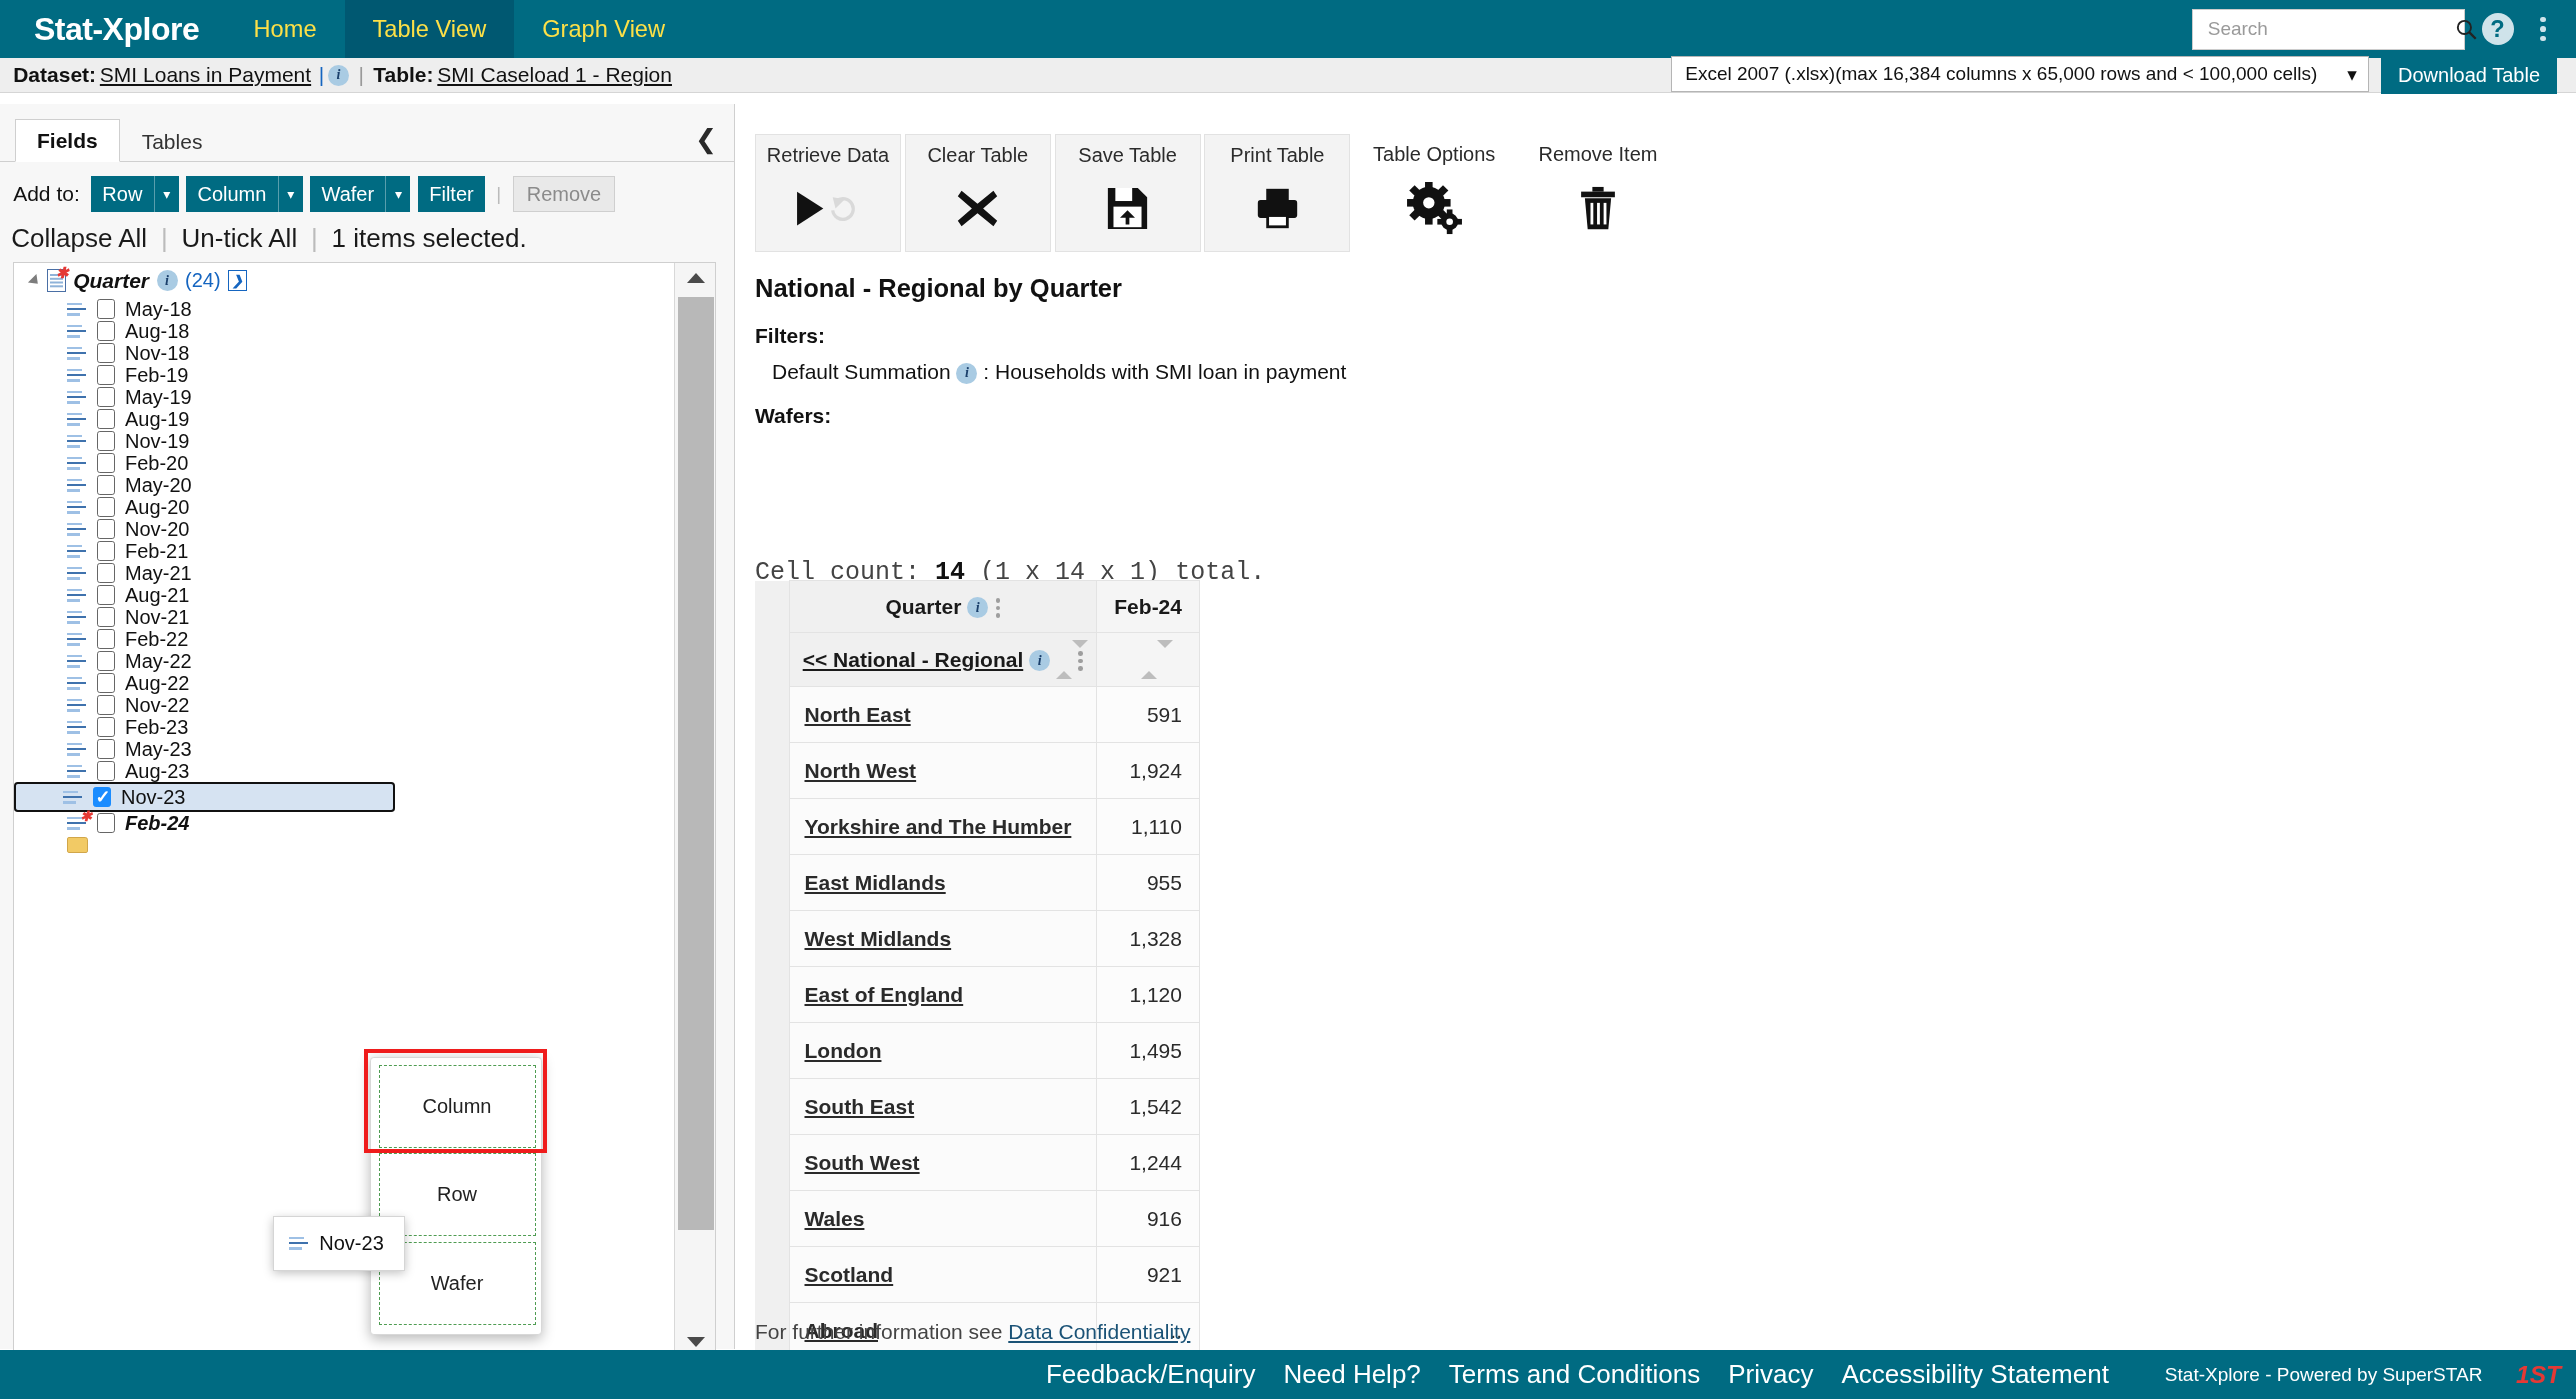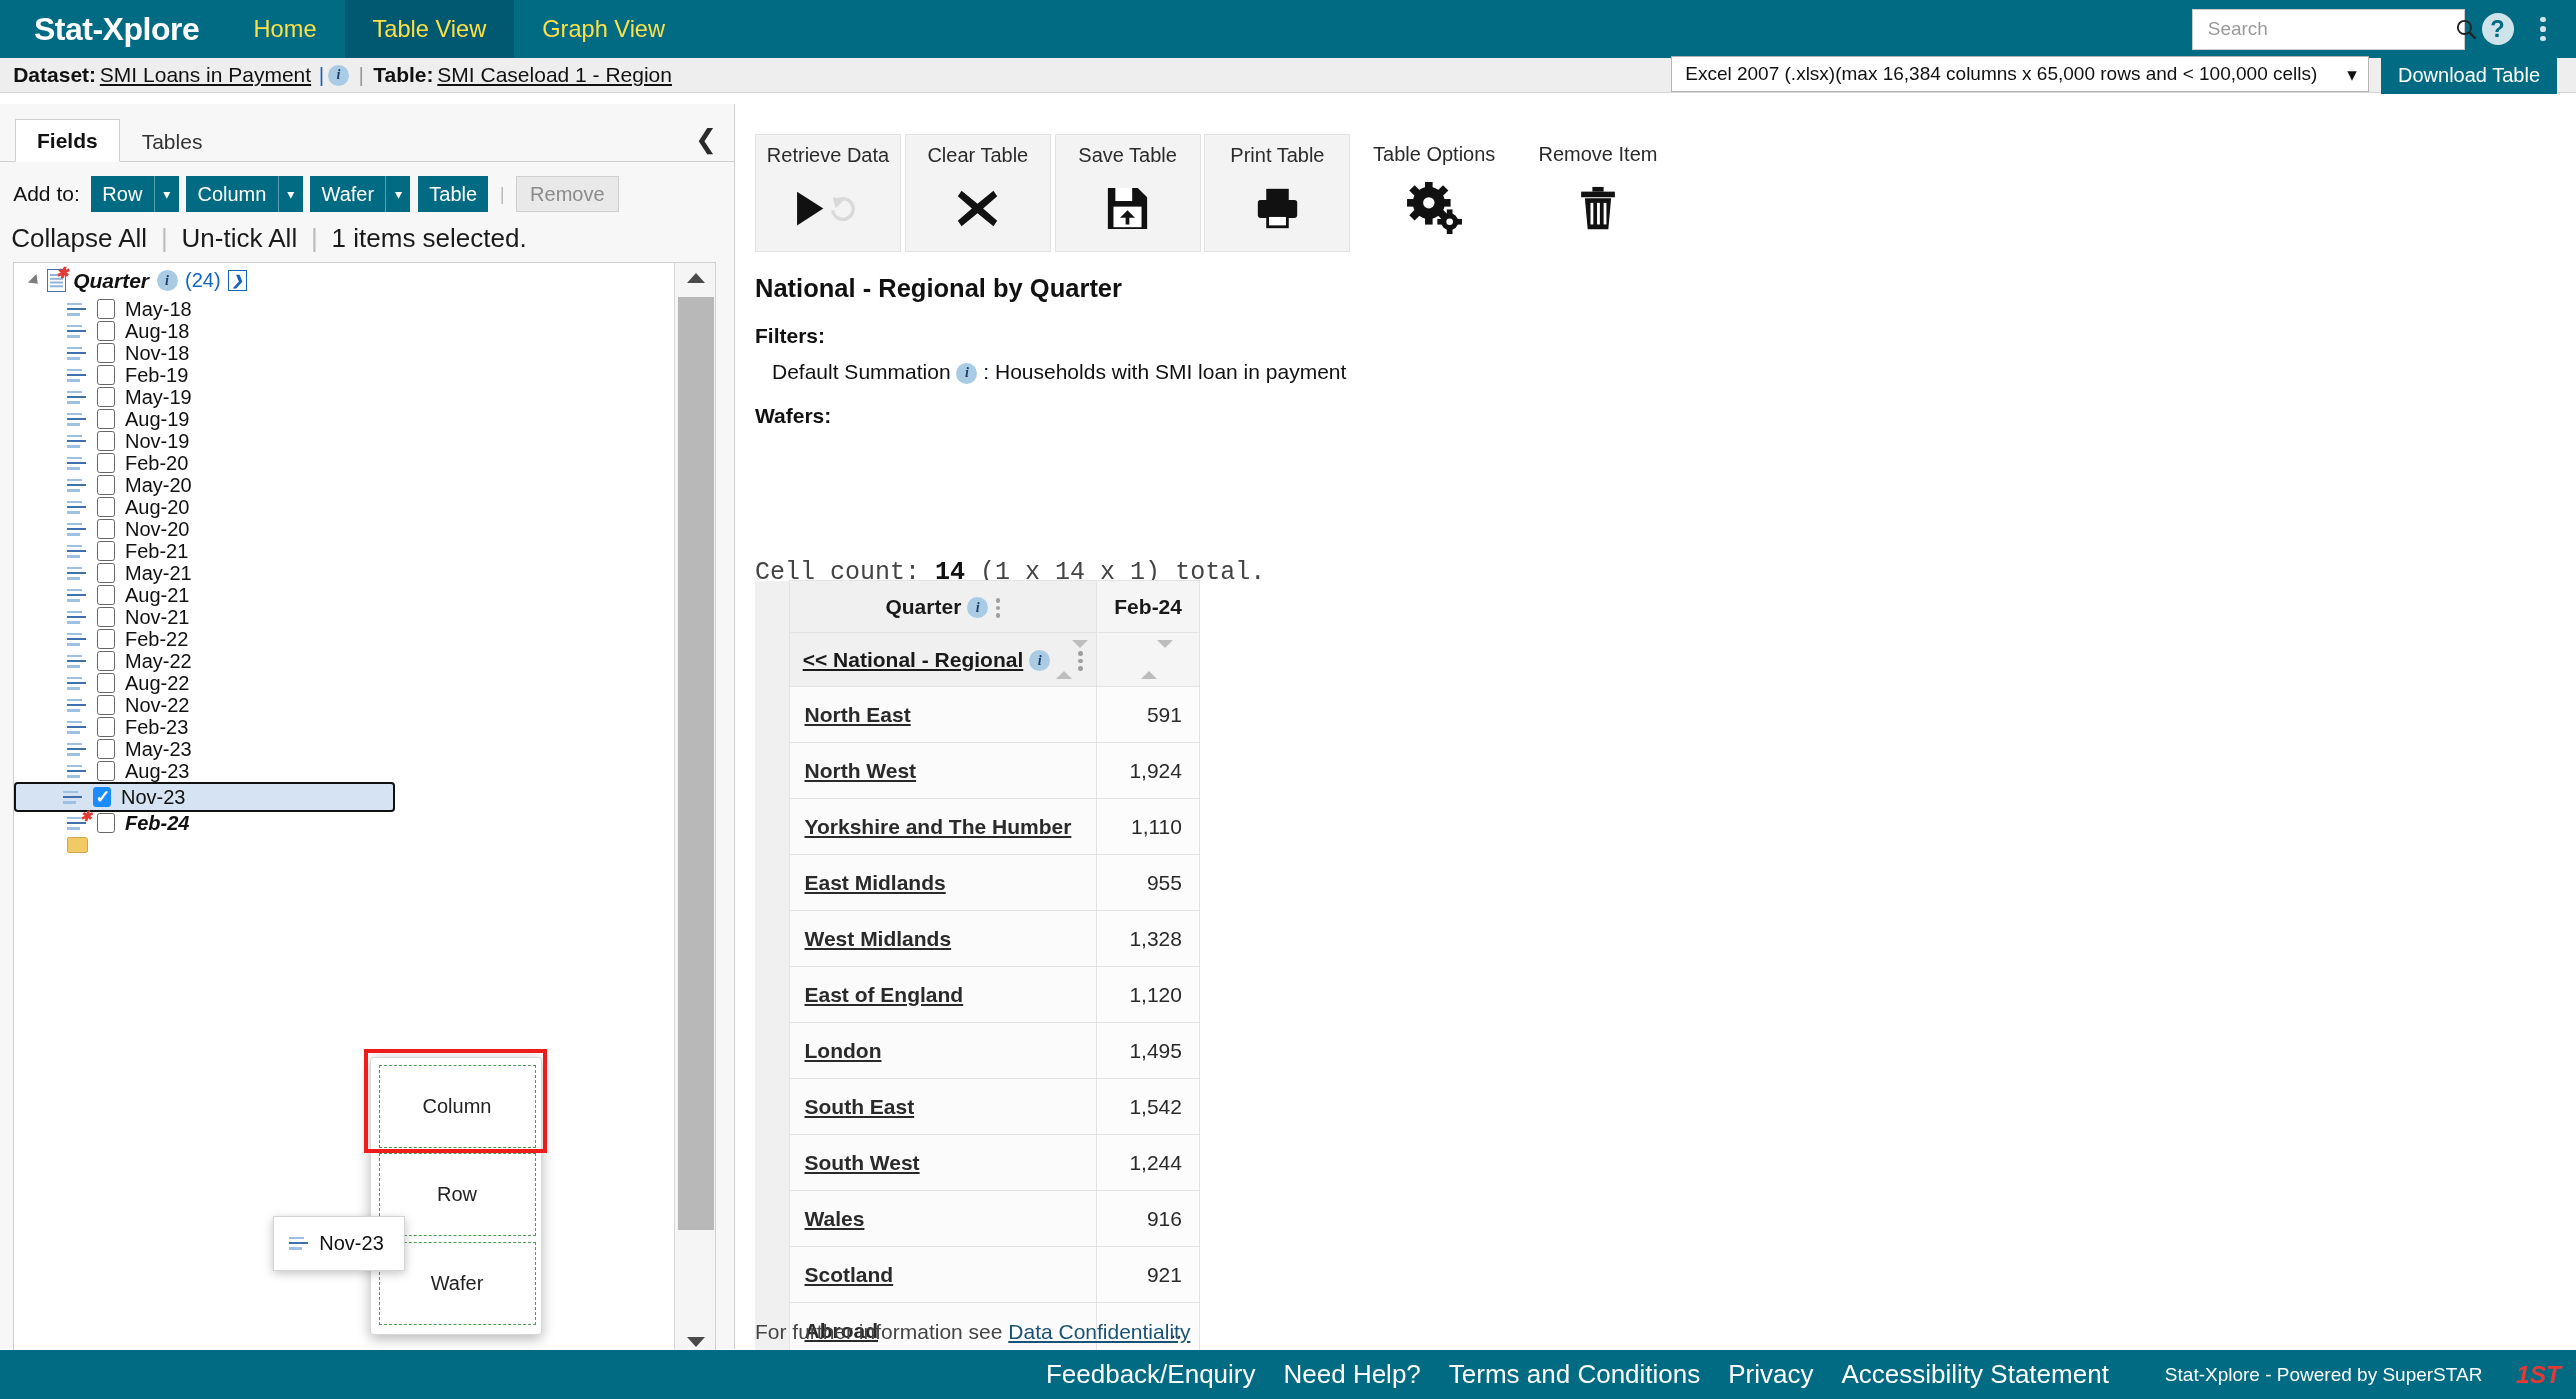--- a/index.html
+++ b/index.html
@@ -353,21 +353,21 @@
     </div>
     <div class="btn-teal">
       <span class="lbl">Column</span>
       <span class="caret">▾</span>
     </div>
     <div class="btn-teal">
       <span class="lbl">Wafer</span>
       <span class="caret">▾</span>
     </div>
     <div class="btn-teal">
-      <span class="lbl">Table</span>
+      <span class="lbl">Filter</span>
     </div>
     <span class="vbar">|</span>
     <div class="btn-grey">Remove</div>
   </div>
 
   <div class="metarow">
     <span class="lnk">Collapse All</span>
     <span class="dv">|</span>
     <span class="lnk">Un-tick All</span>
     <span class="dv">|</span>

